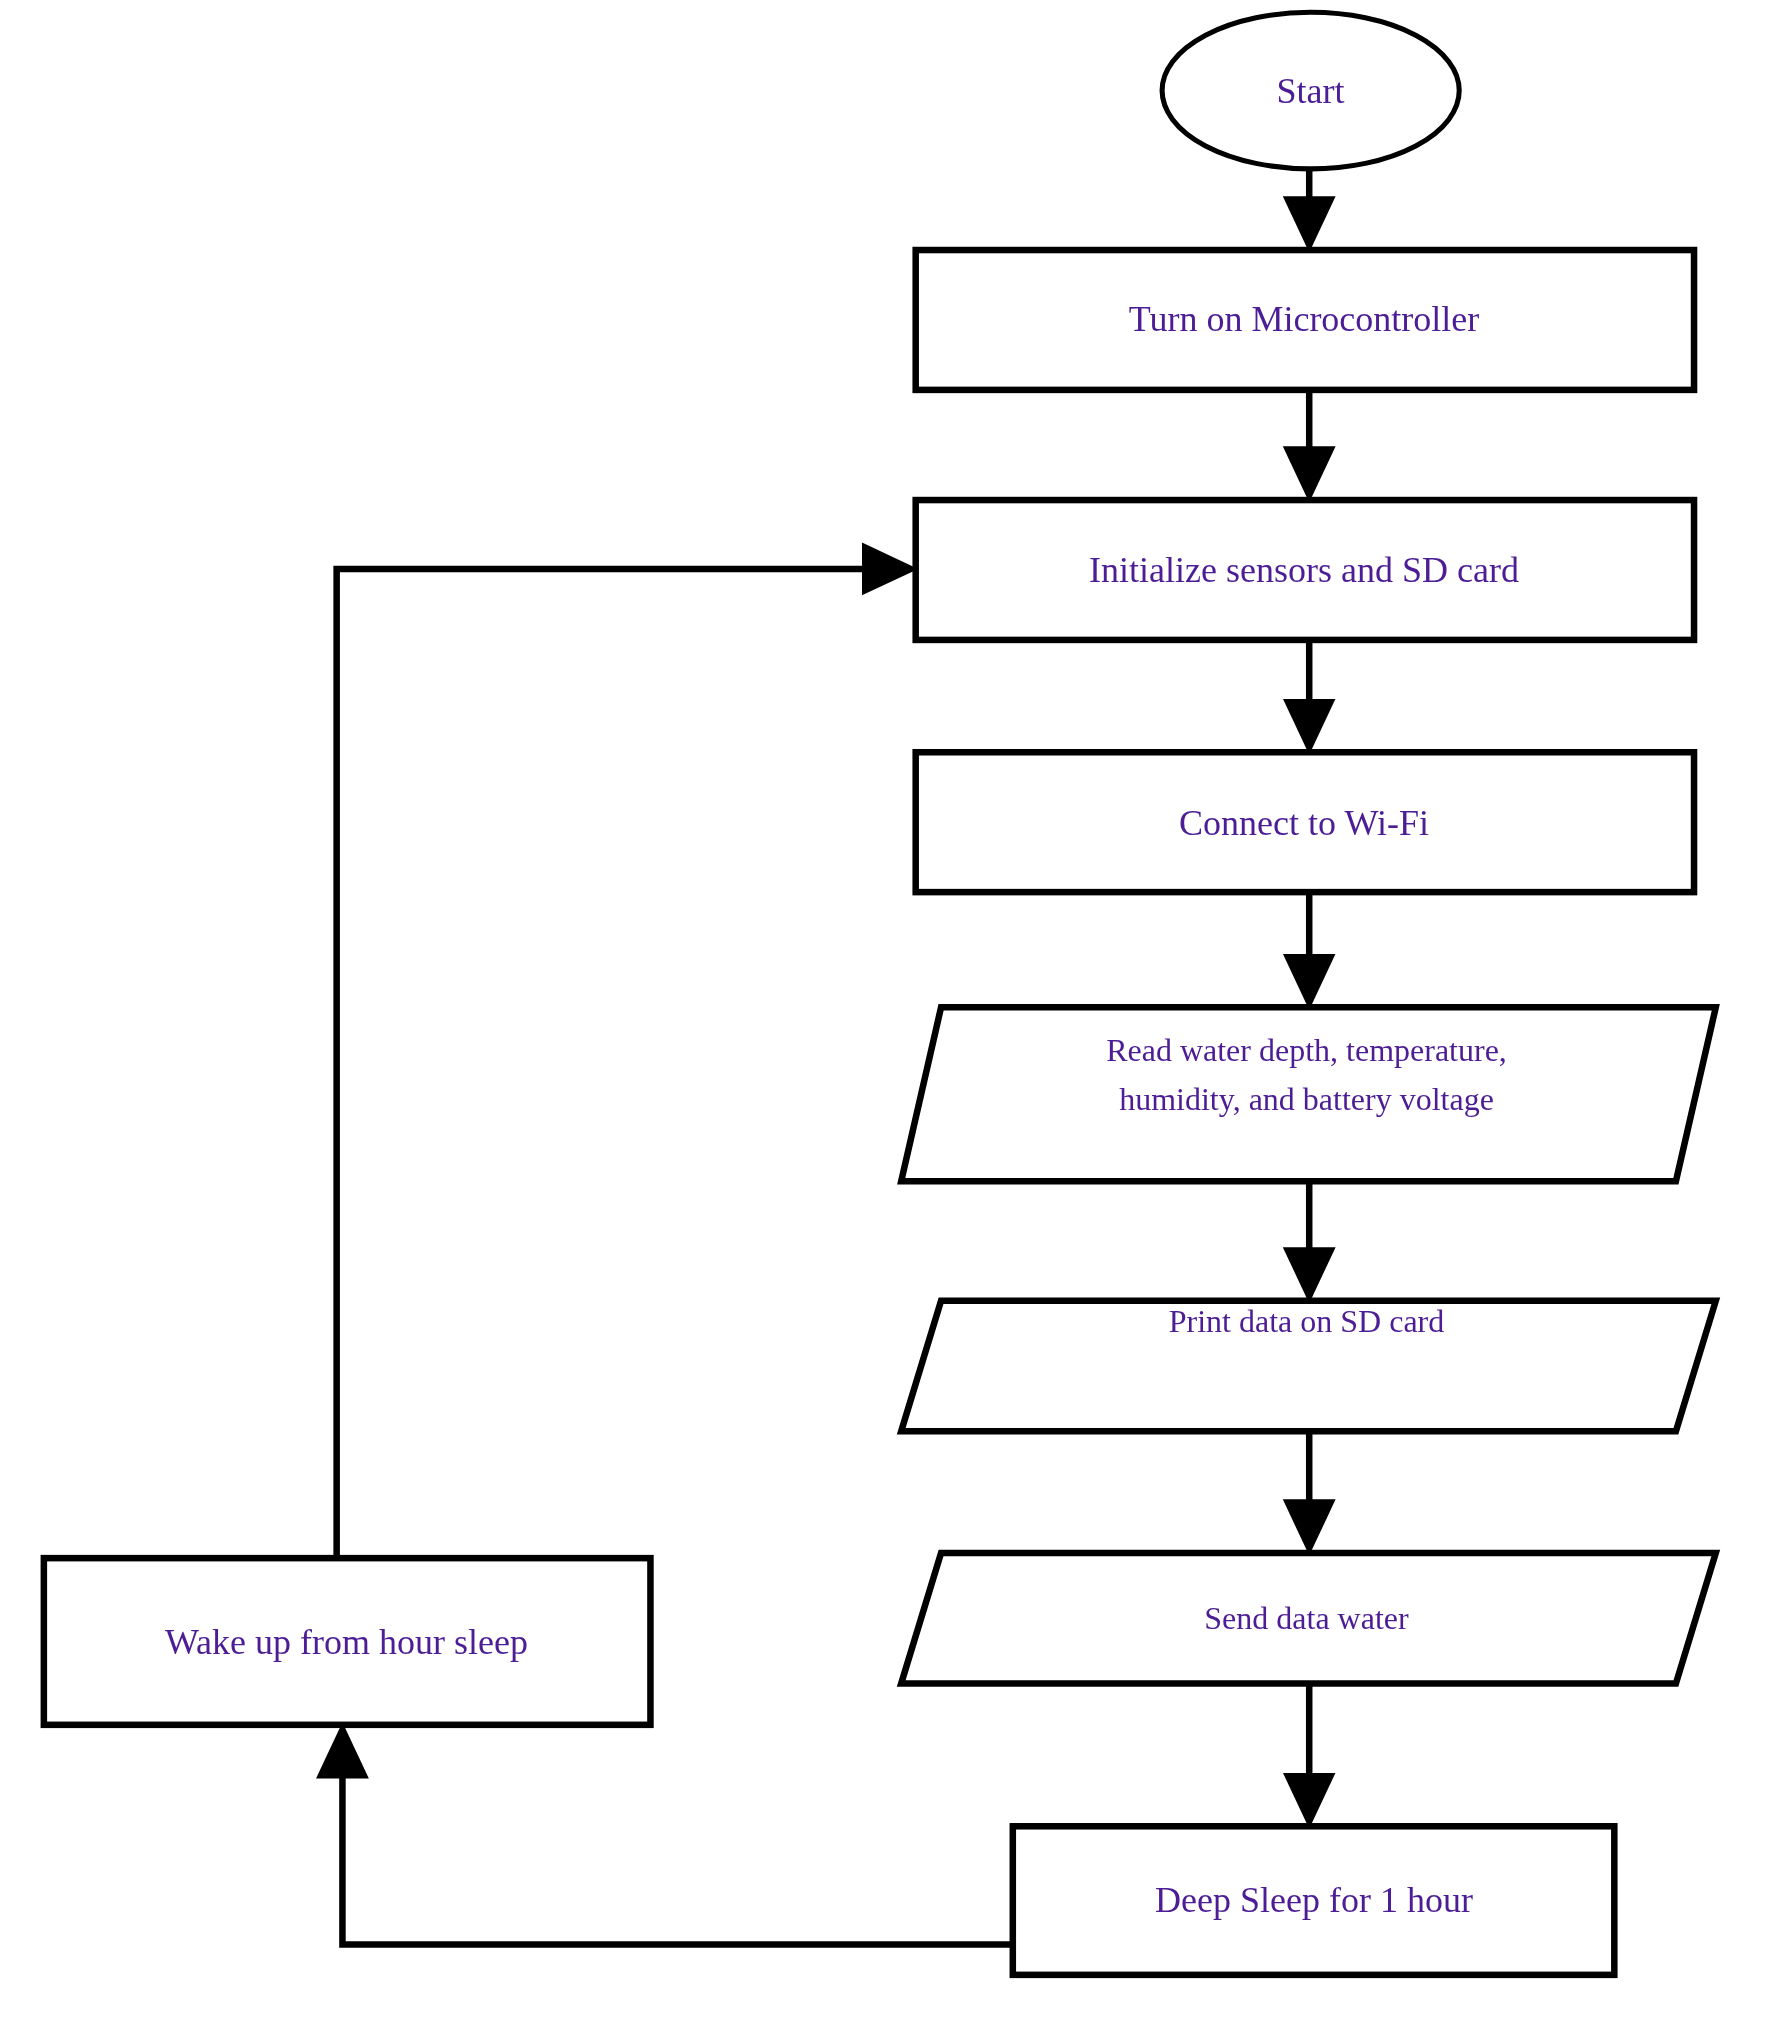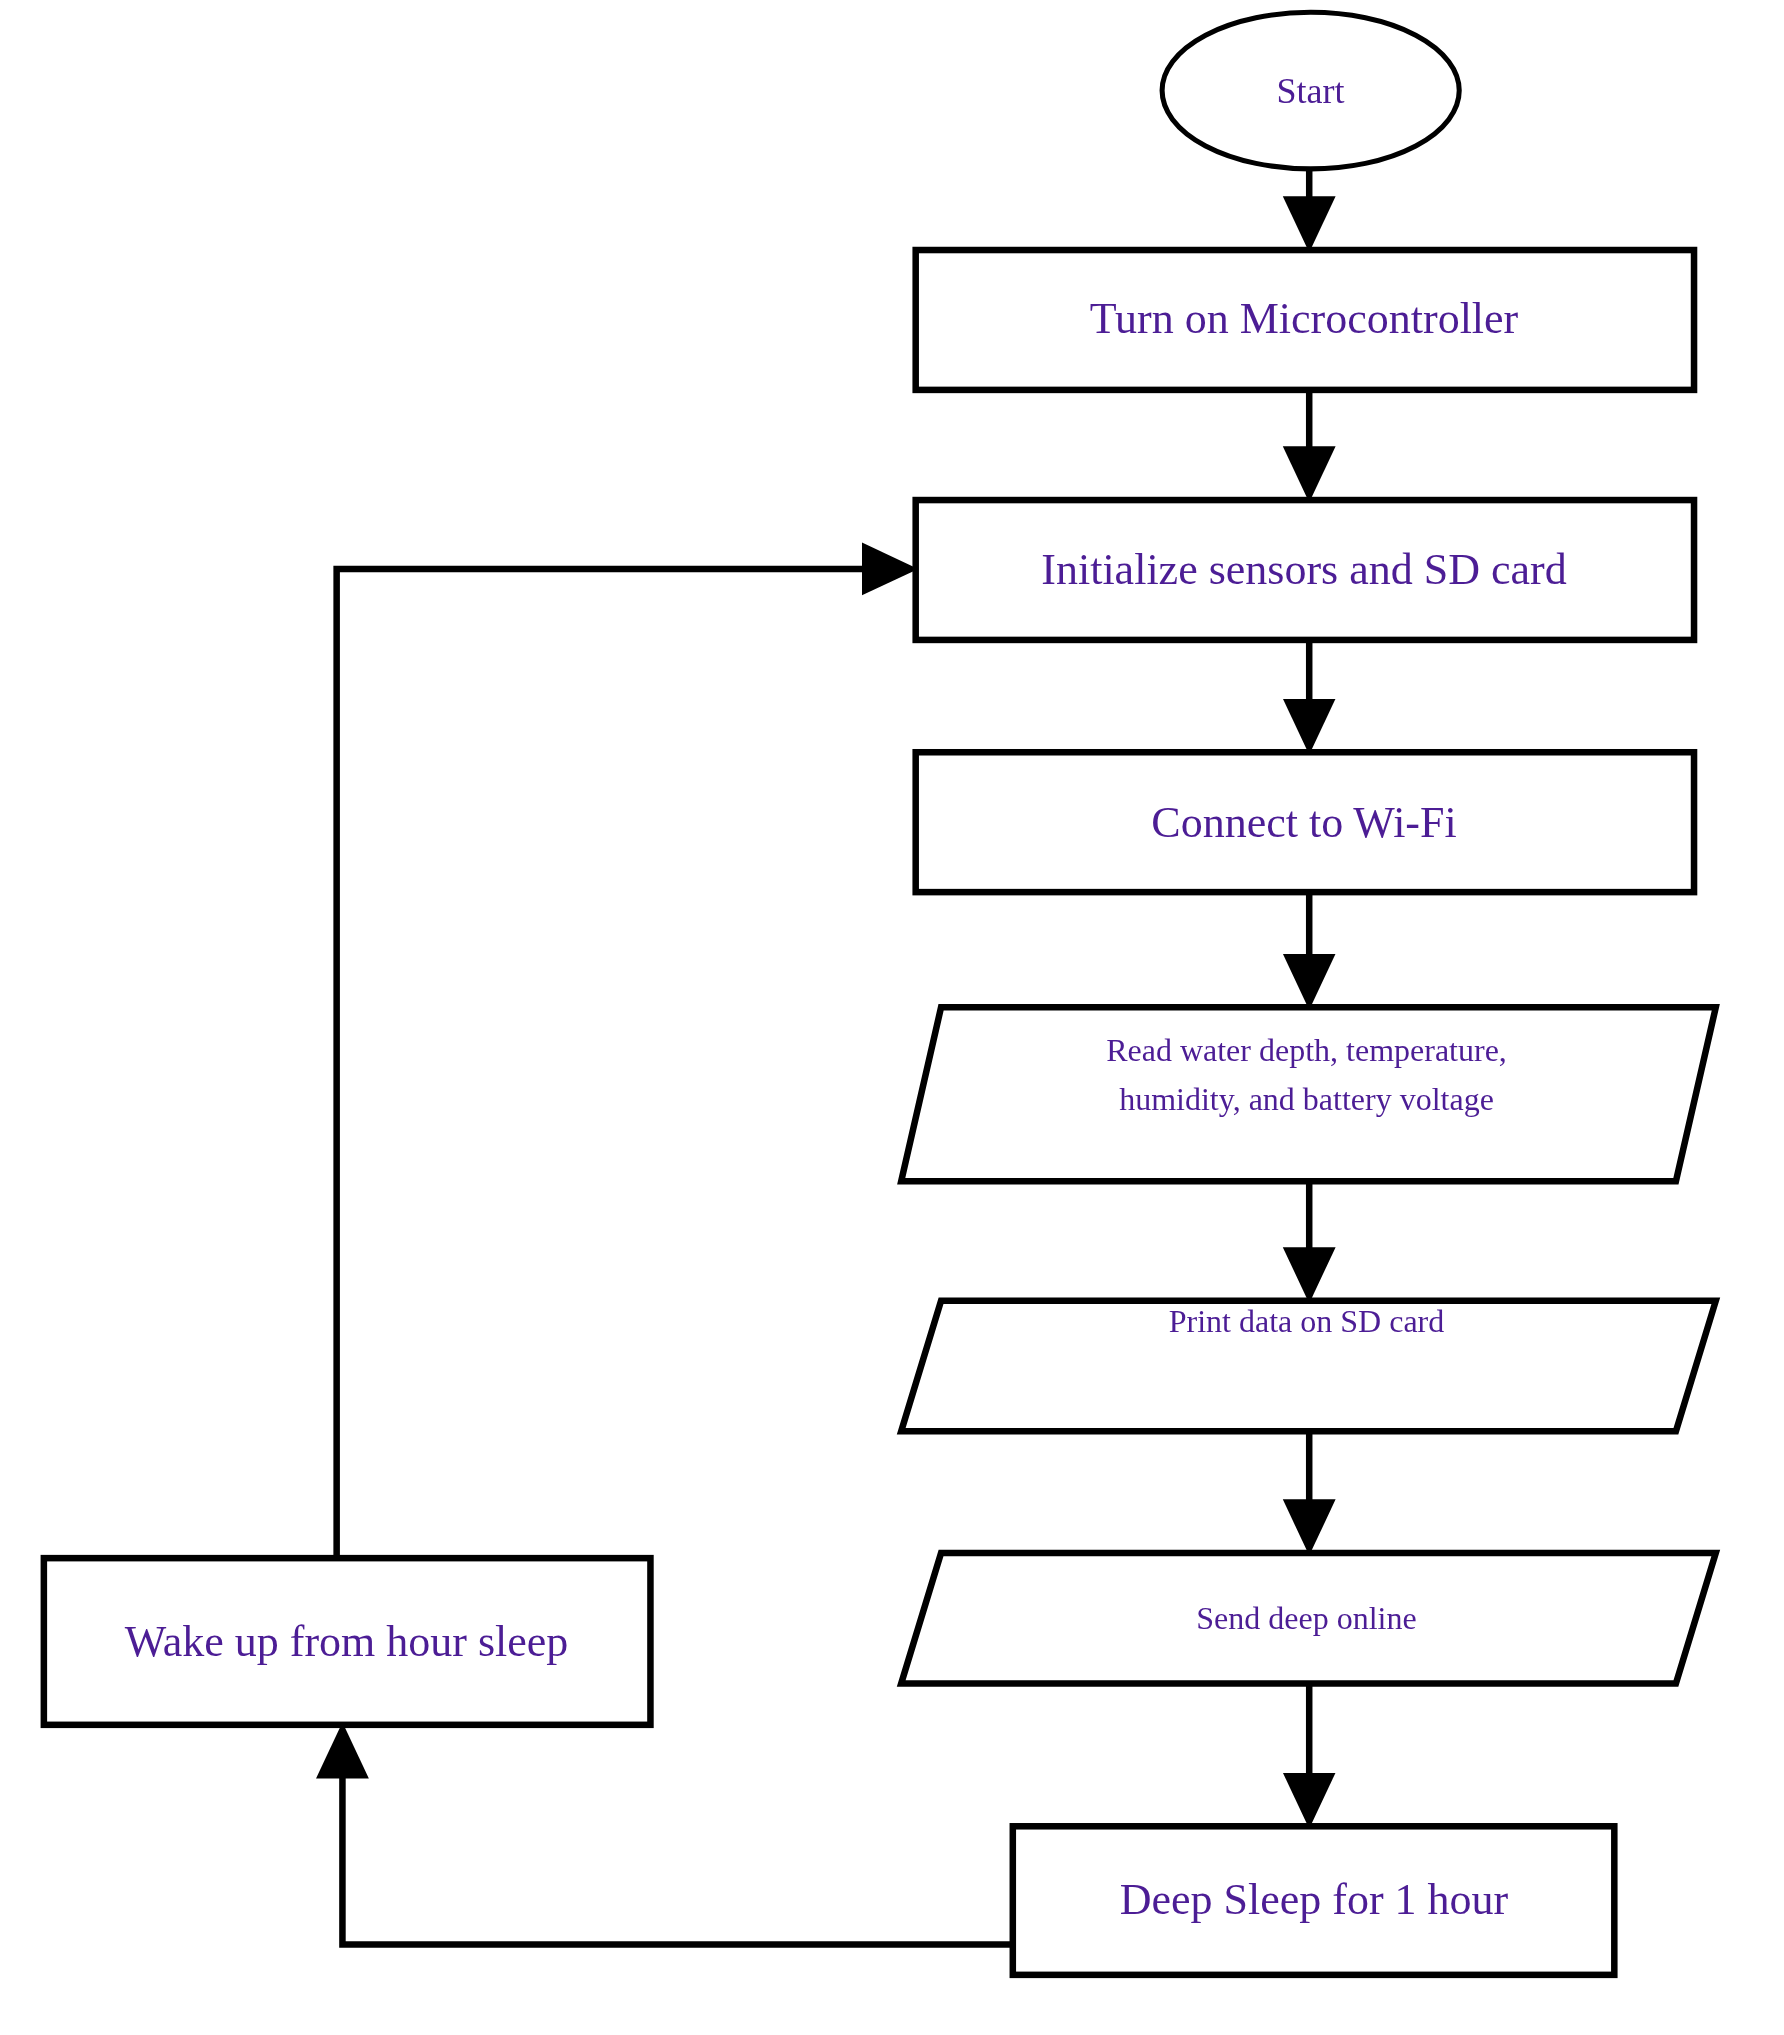--- a/index.html
+++ b/index.html
@@ -27,21 +27,21 @@
     display: flex;
     align-items: center;
     justify-content: center;
     text-align: center;
     color: #4c1d95;
     font-family: "Liberation Serif", serif;
     line-height: 1.24;
     pointer-events: none;
   }
   .lbl-start   { font-size: 36px; }
-  .lbl-process { font-size: 44px; }
+  .lbl-process { font-size: 36px; }
   .lbl-io      { font-size: 32px; }
 </style>
 </head>
 <body>
 
 <div id="canvas">
 
   <svg id="flow-svg" width="1785" height="2035" viewBox="0 0 2462 2808">
     <defs>
       <marker id="arrow" viewBox="0 0 12 12" refX="9.5" refY="6" markerWidth="9" markerHeight="9" orient="auto-start-reverse">
@@ -92,20 +92,20 @@
 
   <div class="node-label lbl-process" style="left:915px; top:541px; width:778px; height:58px;">Initialize sensors and SD card</div>
 
   <div class="node-label lbl-process" style="left:915px; top:794px; width:778px; height:58px;">Connect to Wi-Fi</div>
 
   <div class="node-label lbl-io" style="left:908px; top:1029px; width:797px; height:43px;">Read water depth, temperature,</div>
   <div class="node-label lbl-io" style="left:908px; top:1078px; width:797px; height:43px;">humidity, and battery voltage</div>
 
   <div class="node-label lbl-io" style="left:908px; top:1296px; width:797px; height:51px;">Print data on SD card</div>
 
-  <div class="node-label lbl-io" style="left:908px; top:1593px; width:797px; height:51px;">Send deep online</div>
+  <div class="node-label lbl-io" style="left:908px; top:1593px; width:797px; height:51px;">Send data water</div>
 
   <div class="node-label lbl-process" style="left:1013px; top:1871px; width:602px; height:58px;text-align:center;">Deep Sleep for 1 hour</div>
 
   <div class="node-label lbl-process" style="left:43px; top:1613px; width:607px; height:58px;">Wake up from hour sleep</div>
 
 </div>
 
 
 </body></html>

